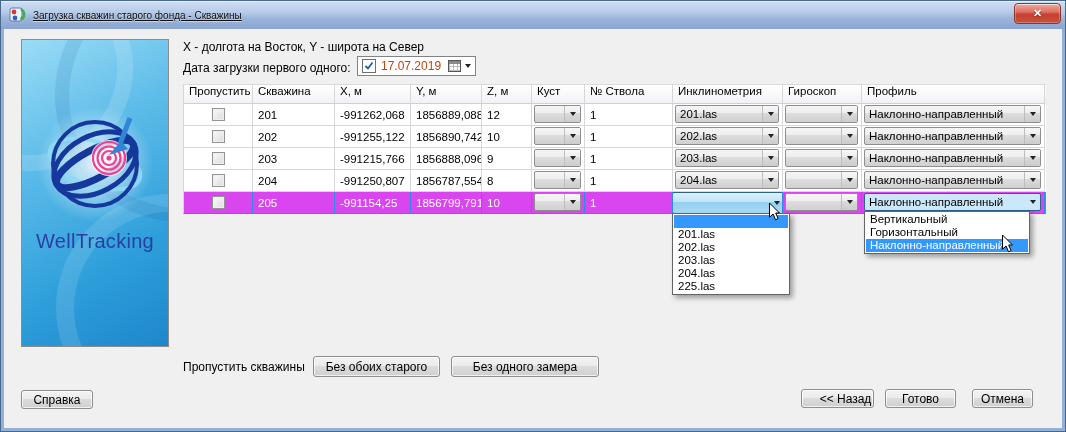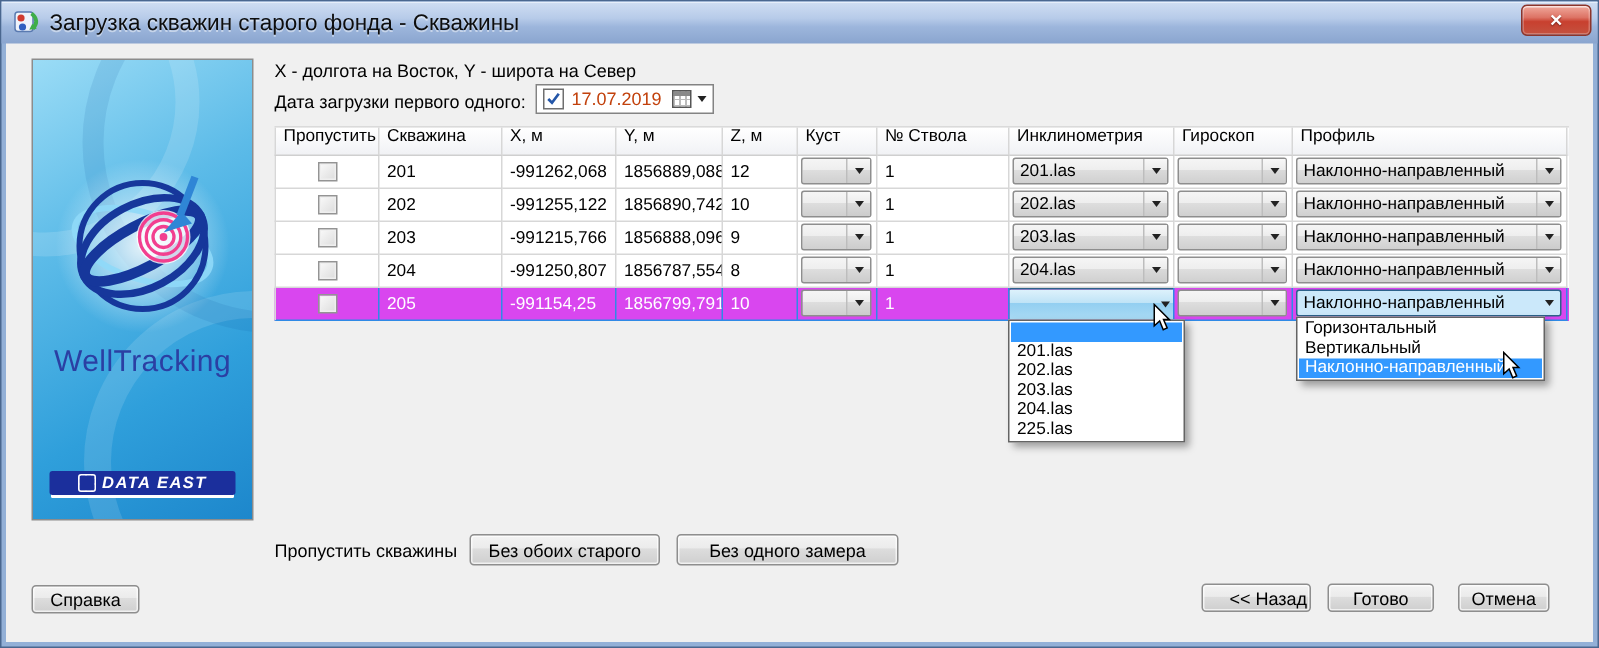--- a/index.html
+++ b/index.html
@@ -4,21 +4,21 @@
 <style>
   html,body{margin:0;padding:0;background:#fff;}
   body{width:1066px;height:432px;overflow:hidden;font-family:"Liberation Sans",sans-serif;}
   .window{position:relative;width:1066px;height:432px;background:#f0f0f0;
     box-shadow:inset 0 0 0 1px #4a678f, inset 0 0 0 4px #93b0d7;}
   
   .titlebar{position:absolute;left:1px;top:1px;right:1px;height:28px;
     background:linear-gradient(#d0def2 0%,#b7cbe9 40%,#9db6dc 60%,#8aa5cf 100%);
     box-shadow:inset 0 1px 0 #e6eefa;display:flex;align-items:center;}
   .title-icon{width:18px;height:18px;margin:0 6px 0 8px;flex:0 0 auto;}
-  .title-text{font-size:15px;color:#0d0d0d;text-shadow:0 1px 0 rgba(255,255,255,.45);}
+  .title-text{font-size:10px;color:#0d0d0d;text-shadow:0 1px 0 rgba(255,255,255,.45);text-decoration:underline;}
   .close-btn{position:absolute;top:2px;right:4px;width:45px;height:19px;border-radius:4px;
     border:1px solid #8c352b;background:linear-gradient(#f0a99c 0%,#dd7365 40%,#c8402f 55%,#c4523f 100%);
     box-shadow:inset 0 1px 0 rgba(255,255,255,.55), inset 0 0 0 1px rgba(255,255,255,.25);
     color:#fff;font-size:11px;font-weight:bold;display:flex;align-items:center;justify-content:center;
     text-shadow:0 1px 1px #6e1d14;}
   
   .sidebar{position:absolute;left:21px;top:39px;width:146px;height:306px;border:1px solid #8c8c8c;
     background:linear-gradient(150deg,#9bdcf6 0%,#5cbbe8 35%,#2f9fdb 70%,#1d87cc 100%);overflow:hidden;}
   .sidebar svg{position:absolute;left:0;top:0;}
   .brand{position:absolute;left:0;top:190px;width:100%;text-align:center;
@@ -135,24 +135,20 @@
         <circle cx="74" cy="52" r="18" fill="rgba(255,255,255,0.8)"></circle>
         <circle cx="74" cy="52" r="16" fill="none" stroke="#f23f8f" stroke-width="2.2"></circle>
         <circle cx="74" cy="52" r="11.5" fill="none" stroke="#f23f8f" stroke-width="2.2"></circle>
         <circle cx="74" cy="52" r="7" fill="none" stroke="#f23f8f" stroke-width="2.2"></circle>
         <circle cx="74" cy="52" r="2.6" fill="#f23f8f"></circle>
         <path d="M95 12 L85 38" stroke="#2f86d6" stroke-width="5" fill="none"></path>
         <path d="M74 49 L86 35 L93 43 Z" fill="#2f86d6"></path>
       </g>
     </svg>
     <div class="brand">WellTracking</div>
-    <div class="vendor-bar">
-      <span class="vendor-grid"></span>
-      <span class="vendor-text">DATA EAST</span>
-    </div>
   </div>
 
   <div class="note">X - долгота на Восток, Y - широта на Север</div>
   <div class="date-label">Дата загрузки первого одного:</div>
   <div class="date-ctl">
     <span class="chk13">
       <svg width="10" height="10" viewBox="0 0 10 10">
           <path d="M1.5 5 L4 7.5 L8.5 1.5" fill="none" stroke="#2456a8" stroke-width="1.8"></path>
         </svg>
     </span>
@@ -384,22 +380,22 @@
   <div class="ddlist dd-incl">
     <div class="dd-item hl"></div>
     <div class="dd-item">201.las</div>
     <div class="dd-item">202.las</div>
     <div class="dd-item">203.las</div>
     <div class="dd-item">204.las</div>
     <div class="dd-item">225.las</div>
   </div>
 
   <div class="ddlist dd-prof">
+    <div class="dd-item">Вертикальный</div>
     <div class="dd-item">Горизонтальный</div>
-    <div class="dd-item">Вертикальный</div>
     <div class="dd-item hl">Наклонно-направленный</div>
   </div>
 
   <div class="skip-label">Пропустить скважины</div>
   <div class="btn btn-both">Без обоих старого</div>
   <div class="btn btn-one">Без одного замера</div>
 
   <div class="btn btn-help">Справка</div>
   <div class="btn btn-back">&lt;&lt; Назад</div>
   <div class="btn btn-finish">Готово</div>

